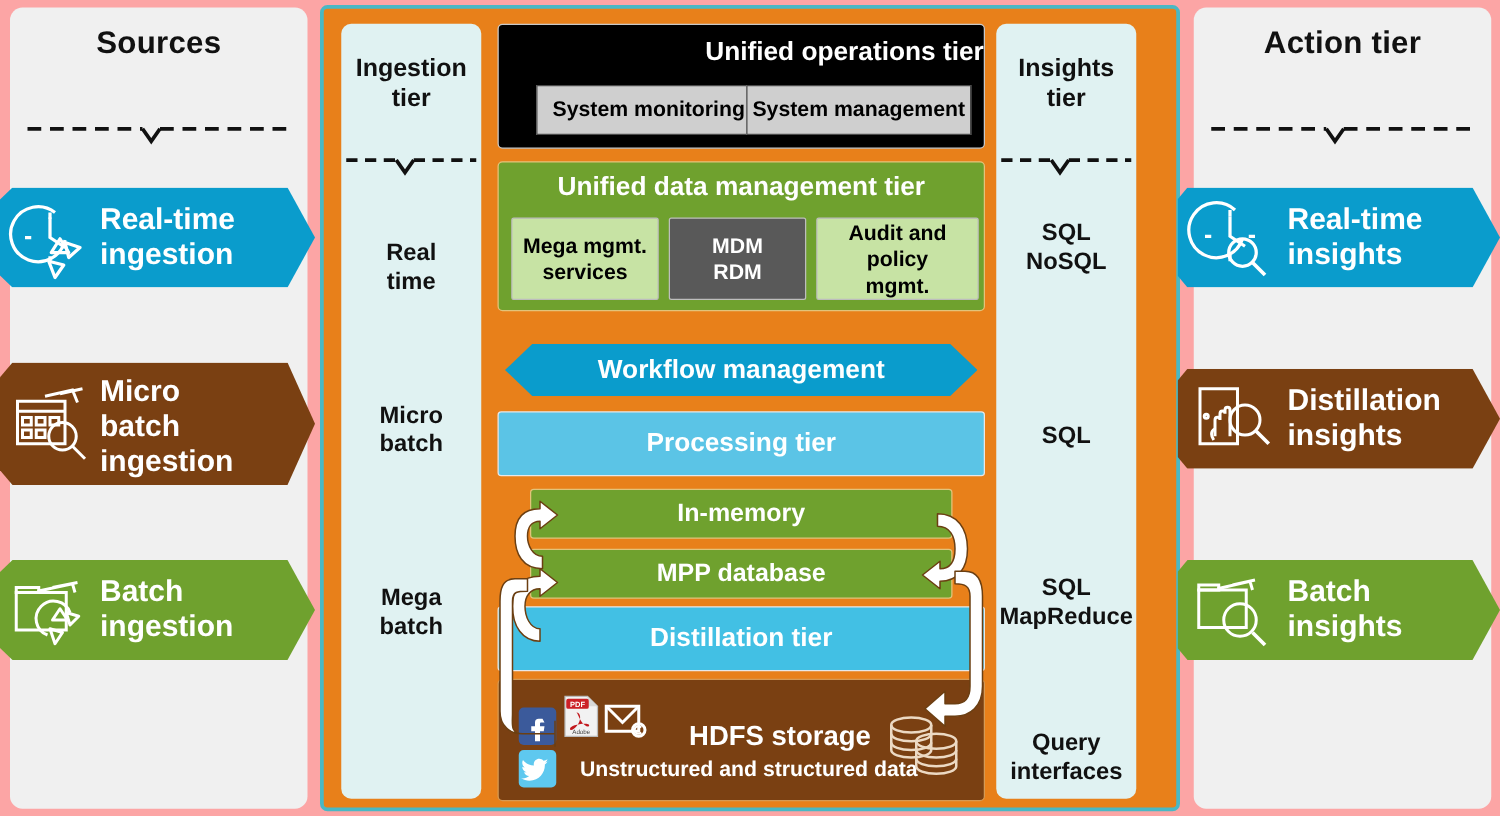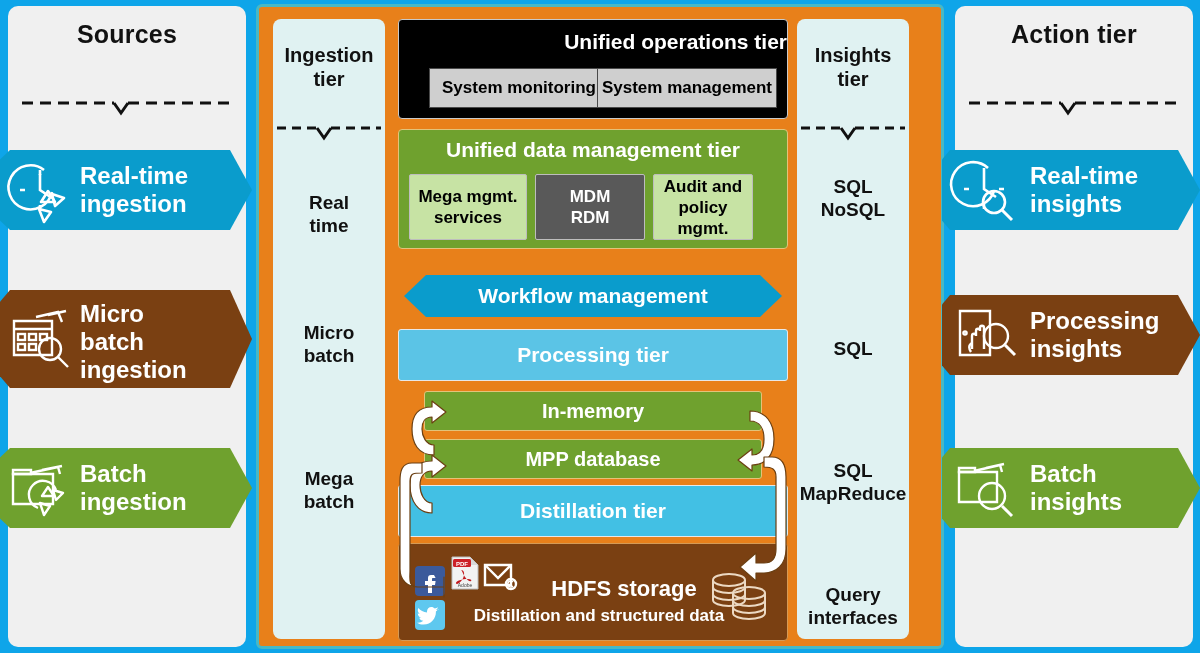--- a/index.html
+++ b/index.html
@@ -1,19 +1,19 @@
 <!DOCTYPE html>
 <html><head>
 <meta charset="utf-8">
 <style>
   html,body{margin:0;padding:0;background:#000;}
   body{width:1200px;height:653px;position:relative;overflow:hidden;
        font-family:"Liberation Sans","DejaVu Sans",sans-serif;}
 
-  .stage{position:absolute;left:0;top:0;width:1200px;height:653px;background:#0ea5e9;}
+  .stage{position:absolute;left:0;top:0;width:1200px;height:653px;background:#fca5a5;}
 
   
   .side-panel{position:absolute;background:#f0f0f0;border-radius:10px;}
   #sources-panel{left:8px;top:6px;width:238px;height:641px;}
   #action-panel{left:955px;top:6px;width:238px;height:641px;}
 
   .panel-title{position:absolute;left:0;width:100%;text-align:center;
       font-size:25px;font-weight:bold;color:#111;top:14px;letter-spacing:.2px;}
 
   
@@ -51,21 +51,21 @@
 
   #udm-tier{left:0;top:110px;width:390px;height:120px;background:#6fa12e;
       border:1px solid #e2c37a;display:block;border-radius:4px;}
   #udm-title{position:absolute;left:0;top:8px;width:100%;text-align:center;
       color:#fff;font-size:21px;font-weight:bold;}
   .udm-sub{position:absolute;top:44px;height:66px;border:1px solid #bdbdbd;
       display:flex;align-items:center;justify-content:center;font-size:17px;
       font-weight:bold;line-height:21px;box-sizing:border-box;border-radius:2px;}
   #dms{left:10px;width:118px;background:#c7e3a4;color:#000;}
   #mdm{left:136px;width:110px;background:#595959;color:#fff;}
-  #audit{left:254px;width:100px;background:#c7e3a4;color:#000;}
+  #audit{left:254px;width:130px;background:#c7e3a4;color:#000;}
 
   
   #workflow{left:6px;top:256px;width:378px;height:42px;background:#0a9ccc;
       color:#fff;font-size:21px;font-weight:bold;
       clip-path:polygon(0 50%,22px 0,calc(100% - 22px) 0,100% 50%,calc(100% - 22px) 100%,22px 100%);
       border-radius:0;}
 
   #processing{left:0;top:310px;width:390px;height:52px;background:#5bc4e6;
       color:#fff;font-size:21px;font-weight:bold;border:1px solid #e8e8e8;}
 
@@ -250,21 +250,21 @@
       </div>
 
       <div class="box" id="processing">Processing tier</div>
       <div class="box" id="workflow">Workflow management</div>
       <div class="box" id="inmemory">In-memory</div>
       <div class="box" id="mpp">MPP database</div>
       <div class="box" id="distill">Distillation tier</div>
 
       <div class="box" id="hdfs">
         <div id="hdfs-title">HDFS storage</div>
-        <div id="hdfs-sub">Distillation and structured data</div>
+        <div id="hdfs-sub">Unstructured and structured data</div>
 
         <span class="hdfs-icon" id="fb-icon">
           <svg viewBox="0 0 30 30">
             <rect x="0" y="0" width="30" height="30" rx="4" fill="#3b5a9b"></rect>
             <path d="M19,9 h-3 c-2,0 -3,1 -3,3 v3 h-3 v4 h3 v8 h4 v-8 h3 l.6,-4 h-3.6 v-2 c0,-.7 .4,-1 1,-1 h2.6 z" fill="#fff"></path>
           </svg>
         </span>
 
         <span class="hdfs-icon" id="pdf-icon">
           <svg viewBox="0 0 28 34">
@@ -399,21 +399,21 @@
           <g fill="none" stroke="#fff" stroke-width="2.4">
         <path d="M6,8 h30 v44 h-30 z" rx="3"></path>
         <circle cx="11" cy="30" r="1.6"></circle>
         <path d="M18,46 v-13 c0,-3 4,-3 4,0 v-5 c0,-3 4,-3 4,0 v-3 c0,-3 4,-3 4,0 v21"></path>
         <path d="M18,40 c-4,2 -3,6 -1,9"></path>
         <circle cx="42" cy="33" r="12"></circle>
             <path d="M51,42 l10,10" stroke-width="3"></path>
       </g>
         </svg>
     </span>
-    <span class="bt" style="top:12px;">Processing</span>
+    <span class="bt" style="top:12px;">Distillation</span>
     <span class="bt" style="top:40px;">insights</span>
   </div>
 
   <div class="banner right-banner c-green" style="left:942px;top:448px;">
     <span class="bicon">
       <svg viewBox="0 0 64 64">
           <g fill="none" stroke="#fff" stroke-width="2.4">
         <path d="M5,16 h16 v-4 h-16 z"></path>
         <path d="M5,16 h38 v30 h-38 z"></path>
         <path d="M20,15 l26,-6 l2,7 M32,12 l18,-4"></path>

